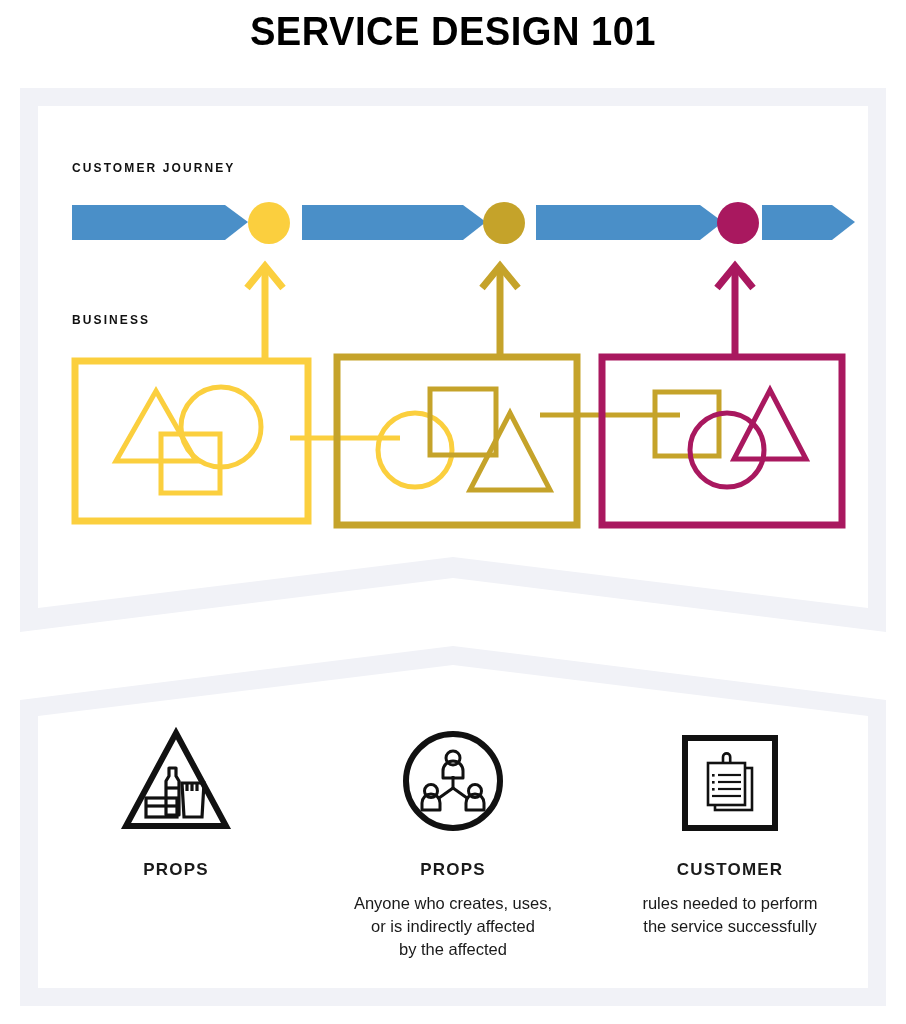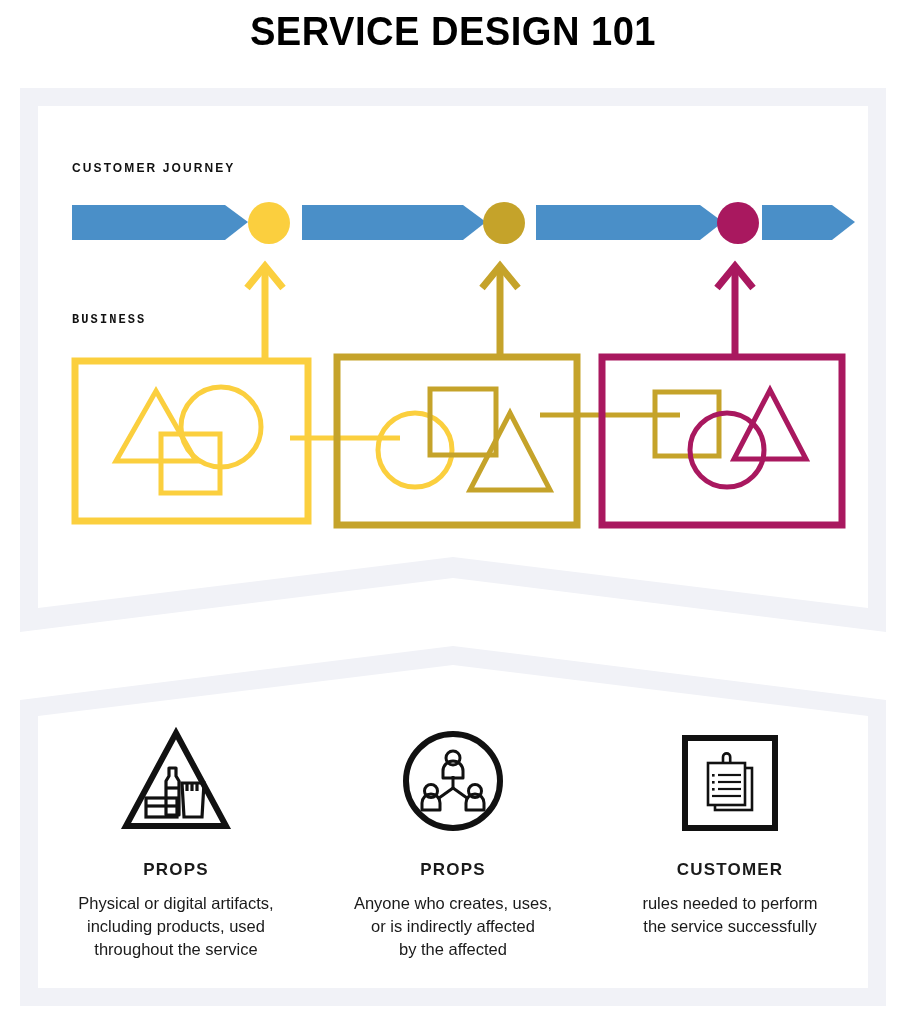--- a/index.html
+++ b/index.html
@@ -50,21 +50,21 @@
 
   
   .section-label {
     position: absolute;
     font-size: 12px;
     font-weight: bold;
     letter-spacing: 2.1px;
     color: #111111;
   }
   #label-customer-journey { left: 72px; top: 161px; }
-  #label-business { left: 72px; top: 313px; font-family: Liberation Mono, monospace; }
+  #label-business { left: 72px; top: 313px; }
 
   
   .diagram {
     position: absolute;
     left: 0;
     top: 0;
     width: 906px;
     height: 1024px;
   }
 
@@ -206,25 +206,20 @@
 
           <g fill="none" stroke="#111111" stroke-width="3.2" stroke-linejoin="miter">
             <path d="M62,57 L84,57 L82,91 L64,91 Z"></path>
             <line x1="67" y1="57" x2="67" y2="65"></line>
             <line x1="72" y1="57" x2="72" y2="65"></line>
             <line x1="77" y1="57" x2="77" y2="65"></line>
           </g>
         </svg>
       </div>
       <div class="card-title">PROPS</div>
-      <div class="card-desc">
-        <div>Physical or digital artifacts,</div>
-        <div>including products, used</div>
-        <div>throughout the service</div>
-      </div>
     </div>
 
     <div class="card">
       <div class="card-icon">
         <svg width="110" height="110" viewBox="0 0 110 110">
           <circle cx="55" cy="55" r="47" fill="none" stroke="#111111" stroke-width="6"></circle>
 
           <g fill="none" stroke="#111111" stroke-width="3">
             <line x1="55" y1="50" x2="55" y2="62"></line>
             <line x1="55" y1="62" x2="41" y2="72"></line>

